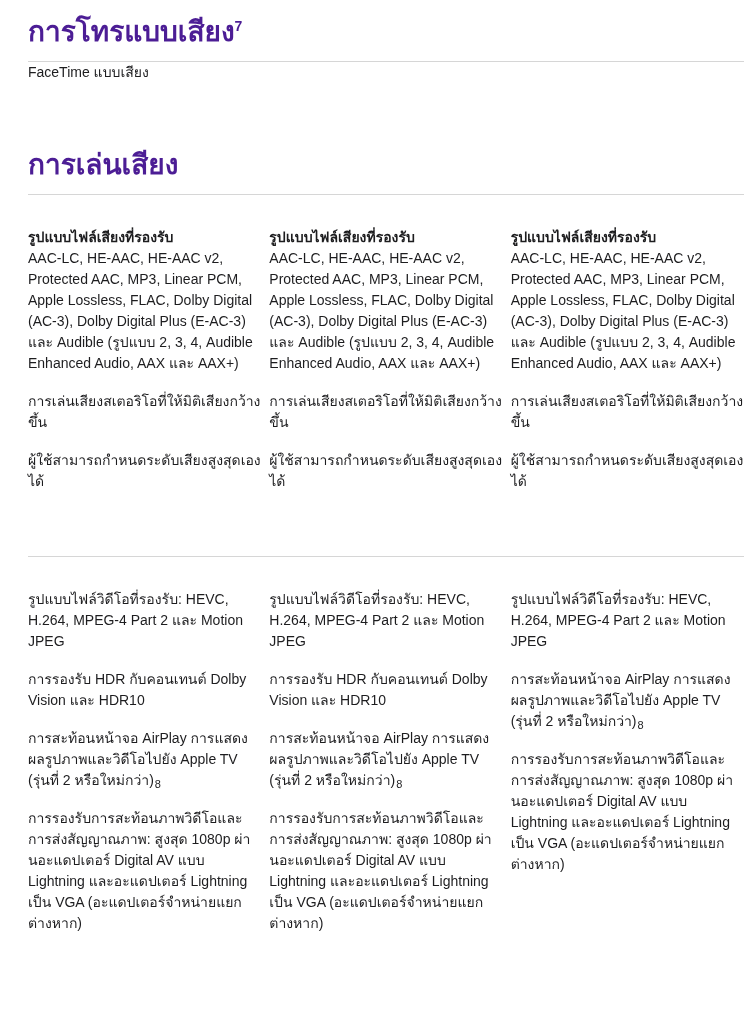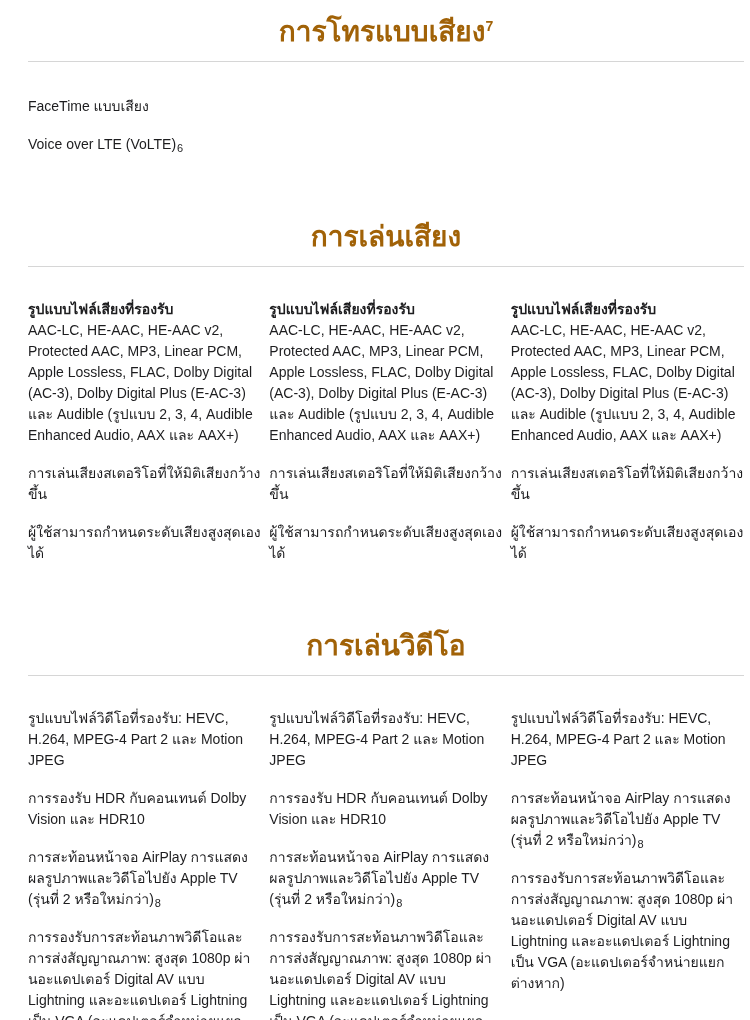--- a/index.html
+++ b/index.html
@@ -12,39 +12,38 @@
   }
   .page { padding:14px 6px 0 28px; }
 
   .section { margin-top:0; }
   .section + .section { margin-top:64px; }
 
   h2.section-title {
     font-size:28px;
     font-weight:600;
     line-height:1.25;
-    color:#a16207;
+    color:#4c1d95;
     letter-spacing:0;
-    text-align:center;
   }
   h2.section-title sup {
     font-size:14px;
     font-weight:600;
     vertical-align:super;
     line-height:0;
   }
 
   hr.divider {
     border:none;
     border-top:1px solid #d6d6d6;
     margin:12px 0 0 0;
     height:0;
   }
 
-  .rows { margin-top:34px; }
+  .rows { }
   .rows p.spec-row {
     font-size:14px;
     line-height:21px;
     margin-bottom:17px;
     max-width:700px;
   }
 
   .cols {
     margin-top:32px;
     display:grid;
@@ -72,21 +71,20 @@
 </head>
 <body>
 
 <div class="page">
 
   <section class="section">
     <h2 class="section-title"><span>การโทรแบบเสียง</span><sup>7</sup></h2>
     <hr class="divider">
     <div class="rows">
       <p class="spec-row"><span>FaceTime แบบเสียง</span><sub class="footnote"></sub></p>
-      <p class="spec-row"><span>Voice over LTE (VoLTE)</span><sub class="footnote">6</sub></p>
     </div>
   </section>
 
   <section class="section">
     <h2 class="section-title">การเล่นเสียง</h2>
     <hr class="divider">
     <div class="cols">
 
       <div class="col">
         <p><strong class="formats-label">รูปแบบไฟล์เสียงที่รองรับ</strong><span>AAC-LC, HE-AAC, HE-AAC v2, Protected AAC, MP3, Linear PCM, Apple Lossless, FLAC, Dolby Digital (AC-3), Dolby Digital Plus (E-AC-3) และ Audible (รูปแบบ 2, 3, 4, Audible Enhanced Audio, AAX และ AAX+)</span></p>
@@ -103,21 +101,20 @@
       <div class="col">
         <p><strong class="formats-label">รูปแบบไฟล์เสียงที่รองรับ</strong><span>AAC-LC, HE-AAC, HE-AAC v2, Protected AAC, MP3, Linear PCM, Apple Lossless, FLAC, Dolby Digital (AC-3), Dolby Digital Plus (E-AC-3) และ Audible (รูปแบบ 2, 3, 4, Audible Enhanced Audio, AAX และ AAX+)</span></p>
         <p>การเล่นเสียงสเตอริโอที่ให้มิติเสียงกว้างขึ้น</p>
         <p>ผู้ใช้สามารถกำหนดระดับเสียงสูงสุดเองได้</p>
       </div>
 
     </div>
   </section>
 
   <section class="section">
-    <h2 class="section-title">การเล่นวิดีโอ</h2>
     <hr class="divider">
     <div class="cols">
 
       <div class="col">
         <p>รูปแบบไฟล์วิดีโอที่รองรับ: HEVC, H.264, MPEG-4 Part 2 และ Motion JPEG</p>
         <p>การรองรับ HDR กับคอนเทนต์ Dolby Vision และ HDR10</p>
         <p><span>การสะท้อนหน้าจอ AirPlay การแสดงผลรูปภาพและวิดีโอไปยัง Apple TV (รุ่นที่ 2 หรือใหม่กว่า)</span><sub class="footnote">8</sub></p>
         <p><span>การรองรับการสะท้อนภาพวิดีโอและการส่งสัญญาณภาพ: สูงสุด 1080p ผ่านอะแดปเตอร์ Digital AV แบบ Lightning และอะแดปเตอร์ Lightning เป็น VGA (อะแดปเตอร์จำหน่ายแยกต่างหาก)</span></p>
       </div>
 

